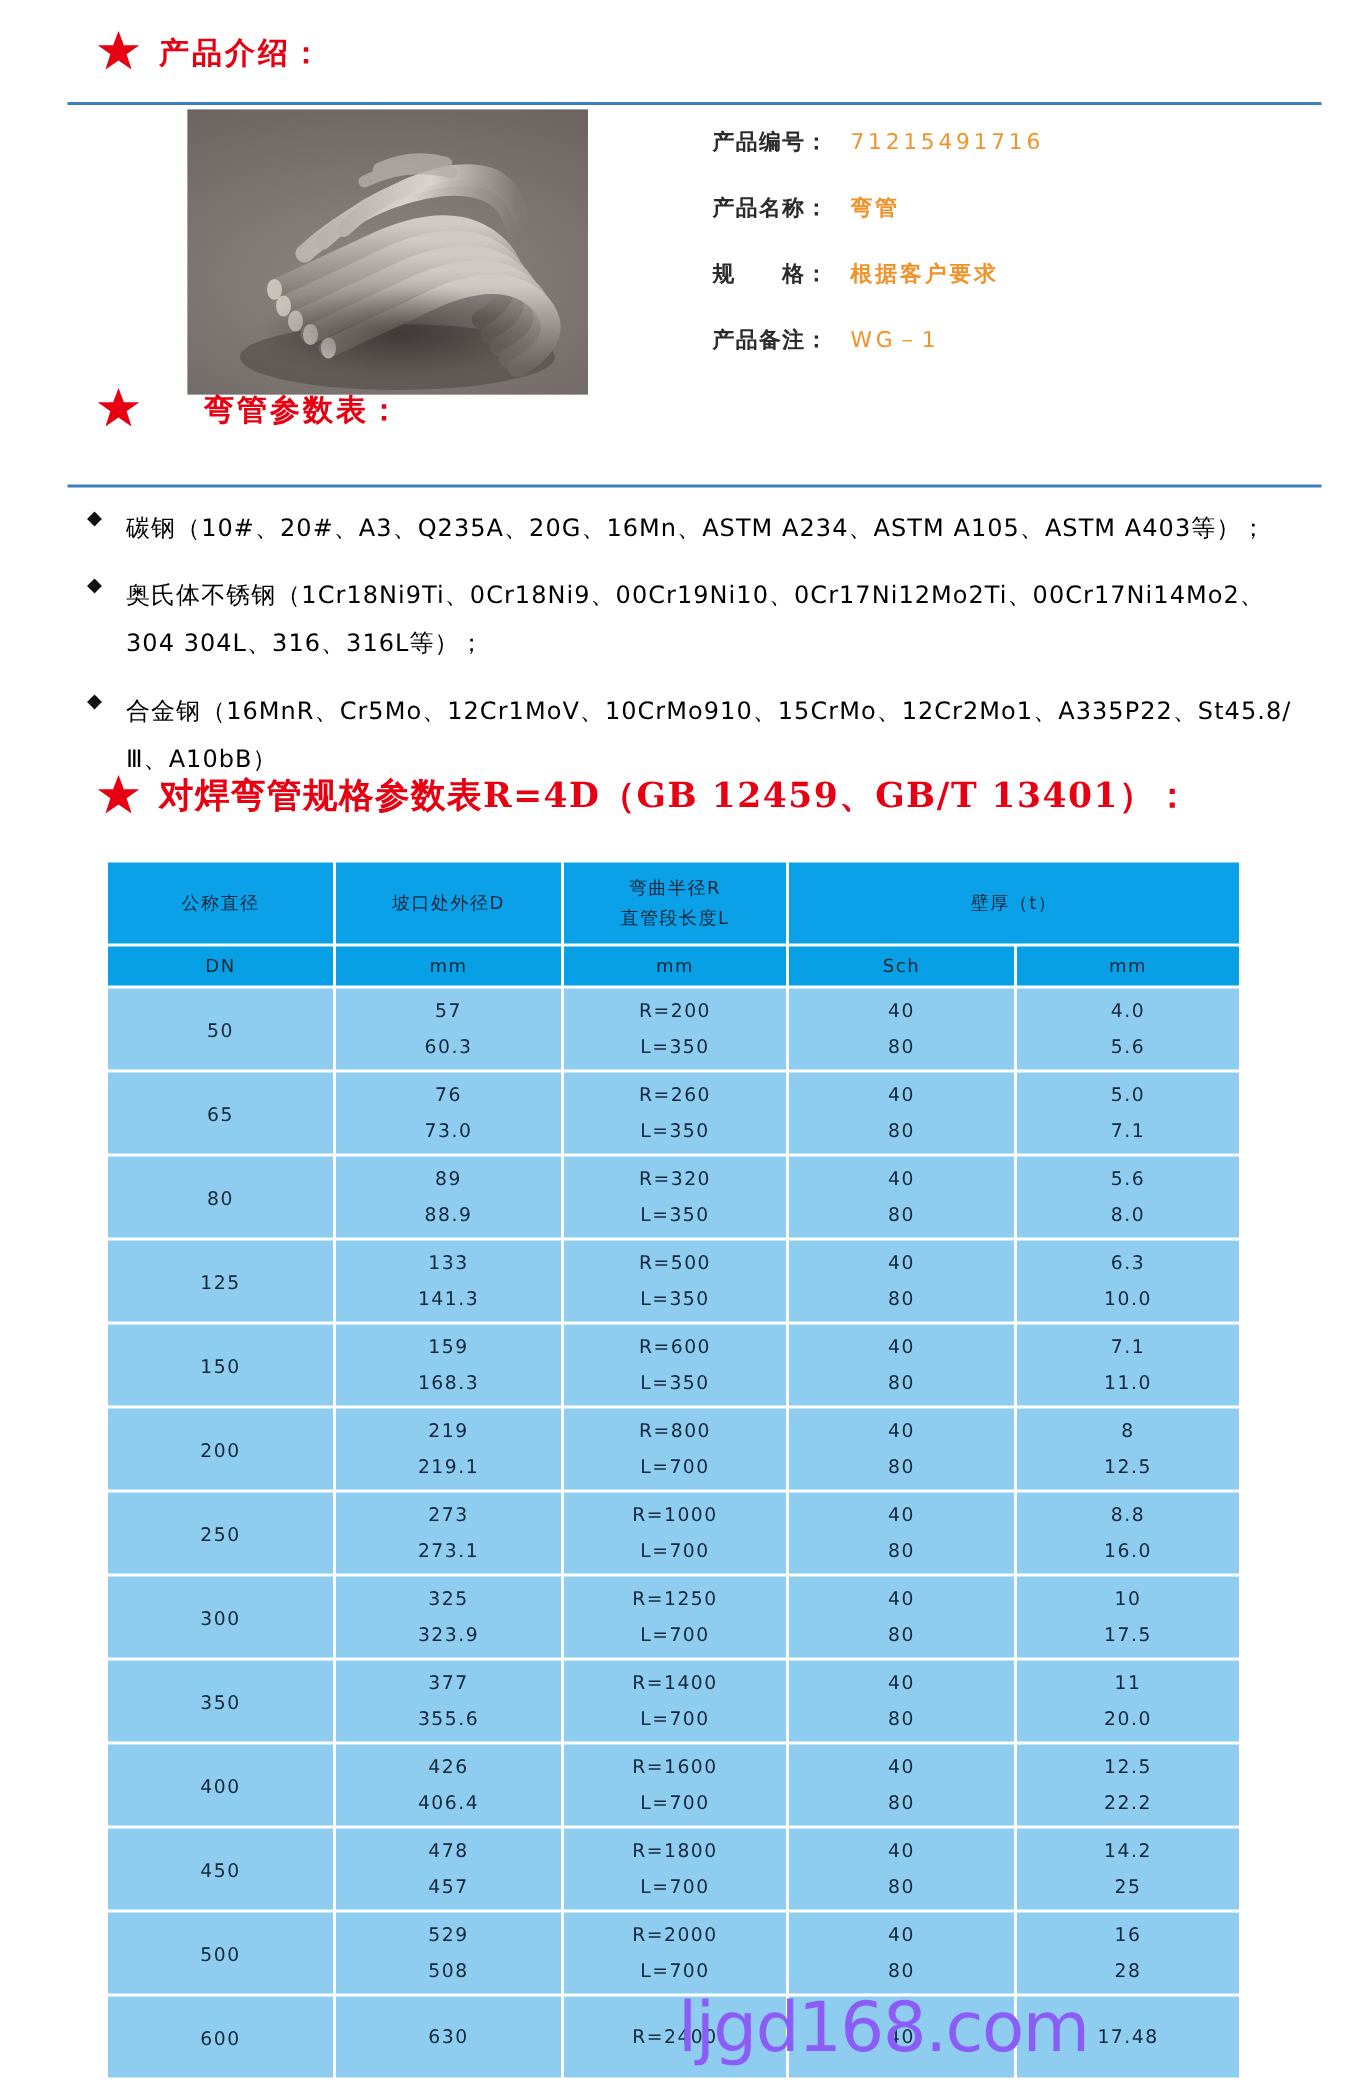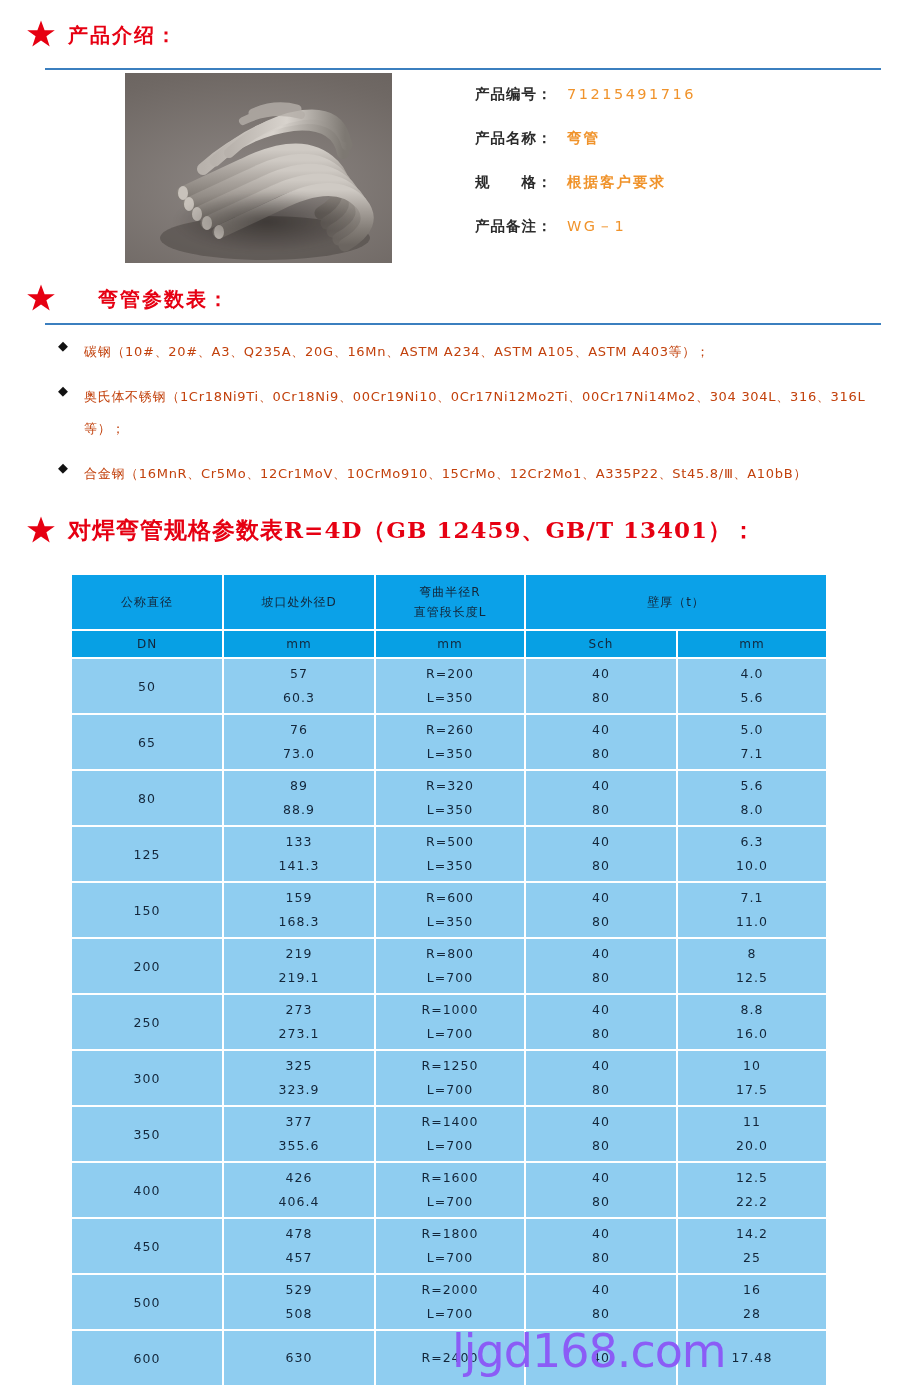--- a/index.html
+++ b/index.html
@@ -14,21 +14,21 @@
     overflow: hidden;
     font-family: "DejaVu Sans", "Liberation Sans", sans-serif;
     color: #1a1a1a;
   }
 
   
   .section-heading {
     display: flex;
     align-items: center;
     gap: 12px;
-    padding-left: 26px;
+    padding-left: 64px;
   }
   .star-icon {
     width: 30px;
     height: 30px;
     flex: 0 0 30px;
     display: block;
   }
   .heading-text {
     color: #e60012;
     font-weight: bold;
@@ -114,21 +114,21 @@
     color: #f0932b;
     letter-spacing: 2px;
     font-weight: bold;
   }
   .spec-value.num { letter-spacing: 2.5px; font-weight: normal; }
 
   
   #heading-two {
     position: absolute;
     left: 0;
-    top: 284px;
+    top: 258px;
     gap: 42px;
   }
   #heading-two .heading-text { font-size: 20px; }
   #divider-two {
     position: absolute;
     left: 0;
     top: 313px;
   }
 
   
@@ -143,24 +143,24 @@
     padding-left: 58px;
     margin-bottom: 13px;
   }
   .bullet-marker {
     flex: 0 0 26px;
     font-size: 13px;
     line-height: 20px;
     color: #111;
   }
   .bullet-body {
-    font-size: 13px;
+    font-size: 16px;
     line-height: 32px;
     letter-spacing: 0.7px;
-    color: #c2410c;
+    color: #000000;
     max-width: 790px;
   }
 
   
   #heading-three {
     position: absolute;
     left: 0;
     top: 515px;
   }
   #heading-three .heading-text { font-size: 23px; letter-spacing: 1px; }

